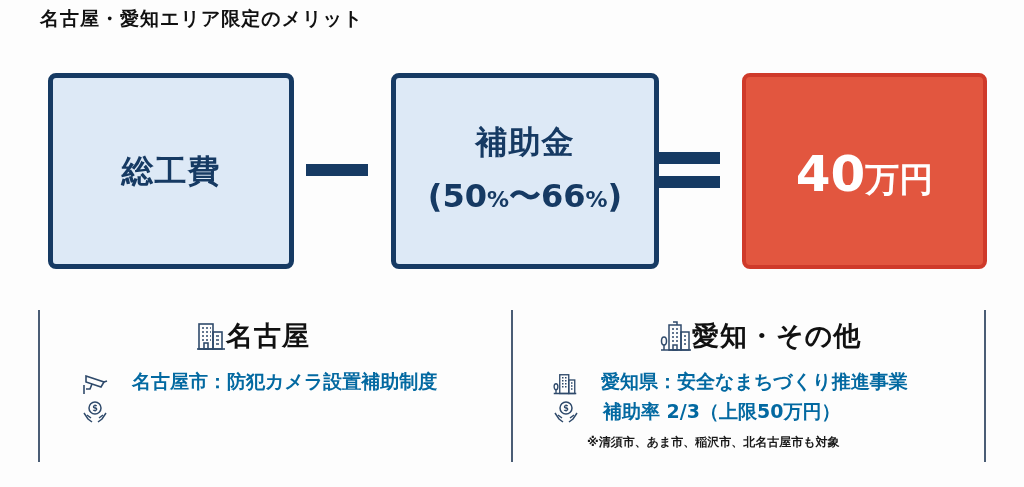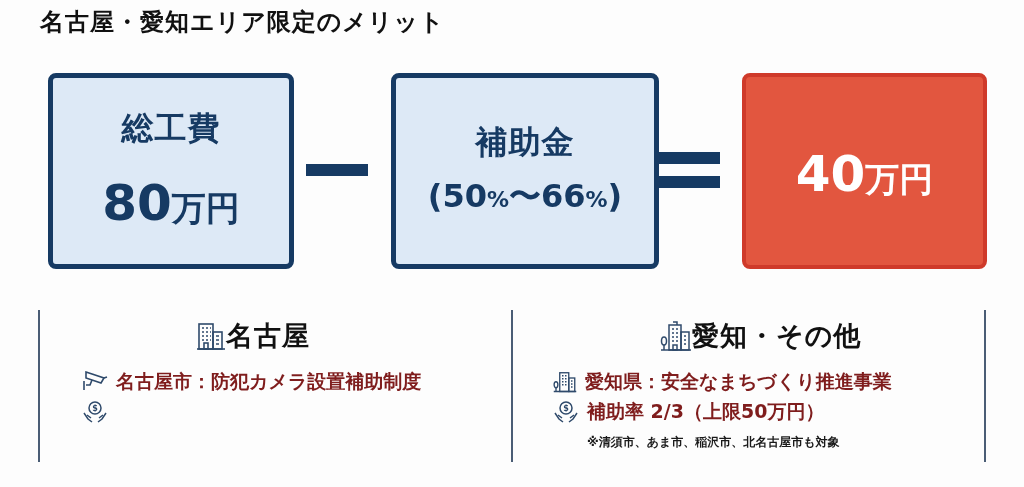--- a/index.html
+++ b/index.html
@@ -4,21 +4,21 @@
 <style>
   html, body { margin:0; padding:0; }
   body {
     width:1024px; height:487px; position:relative; overflow:hidden;
     background:#fdfdfd;
     font-family:"DejaVu Sans","Liberation Sans",sans-serif;
     color:#111;
   }
   .title {
     position:absolute; left:40px; top:6px;
-    font-size:24px; font-weight:bold; letter-spacing:1px; color:#111;
+    font-size:19px; font-weight:bold; letter-spacing:1px; color:#111;
   }
   .box {
     position:absolute; top:73px; height:196px; box-sizing:border-box;
     border-radius:8px; display:flex; flex-direction:column;
     align-items:center; justify-content:center;
   }
   .box.blue {
     background:#dde9f6; border:5px solid #163a63; color:#163a63;
   }
   .box.red {
@@ -32,34 +32,33 @@
   .op-minus {
     position:absolute; left:306px; top:164px; width:62px; height:12px; background:#163a63;
   }
   .op-eq { position:absolute; left:657px; width:63px; height:12px; background:#163a63; }
   .vdiv { position:absolute; top:310px; width:2px; height:152px; background:#4a5d75; }
   .section-head {
     position:absolute; top:318px; display:flex; align-items:center; 
     font-size:27px; font-weight:bold; color:#111; letter-spacing:1px;
   }
   .row {
-    position:absolute; display:flex; align-items:flex-start; gap:8px;
-    font-size:19px; font-weight:bold; color:#7f1d1d;
+    position:absolute; display:flex; align-items:flex-end; gap:24px;
+    font-size:19px; font-weight:bold; color:#0369a1;
   }
   .note { position:absolute; font-size:12px; font-weight:bold; color:#1a1a1a; }
   svg { display:block; }
 </style>
 </head>
 <body>
 
 <div class="title">名古屋・愛知エリア限定のメリット</div>
 
 <div class="box blue" style="left:48px;width:246px;gap:20px;">
   <div class="label">総工費</div>
-  <div class="value"><span>80</span><small>万円</small></div>
 </div>
 
 <div class="op-minus"></div>
 
 <div class="box blue" style="left:391px;width:268px;">
   <div class="label">補助金</div>
   <div class="range"><span>(</span><span>50</span><small>%</small><span>〜</span><span>66</span><small>%</small><span>)</span></div>
 </div>
 
 <div>

